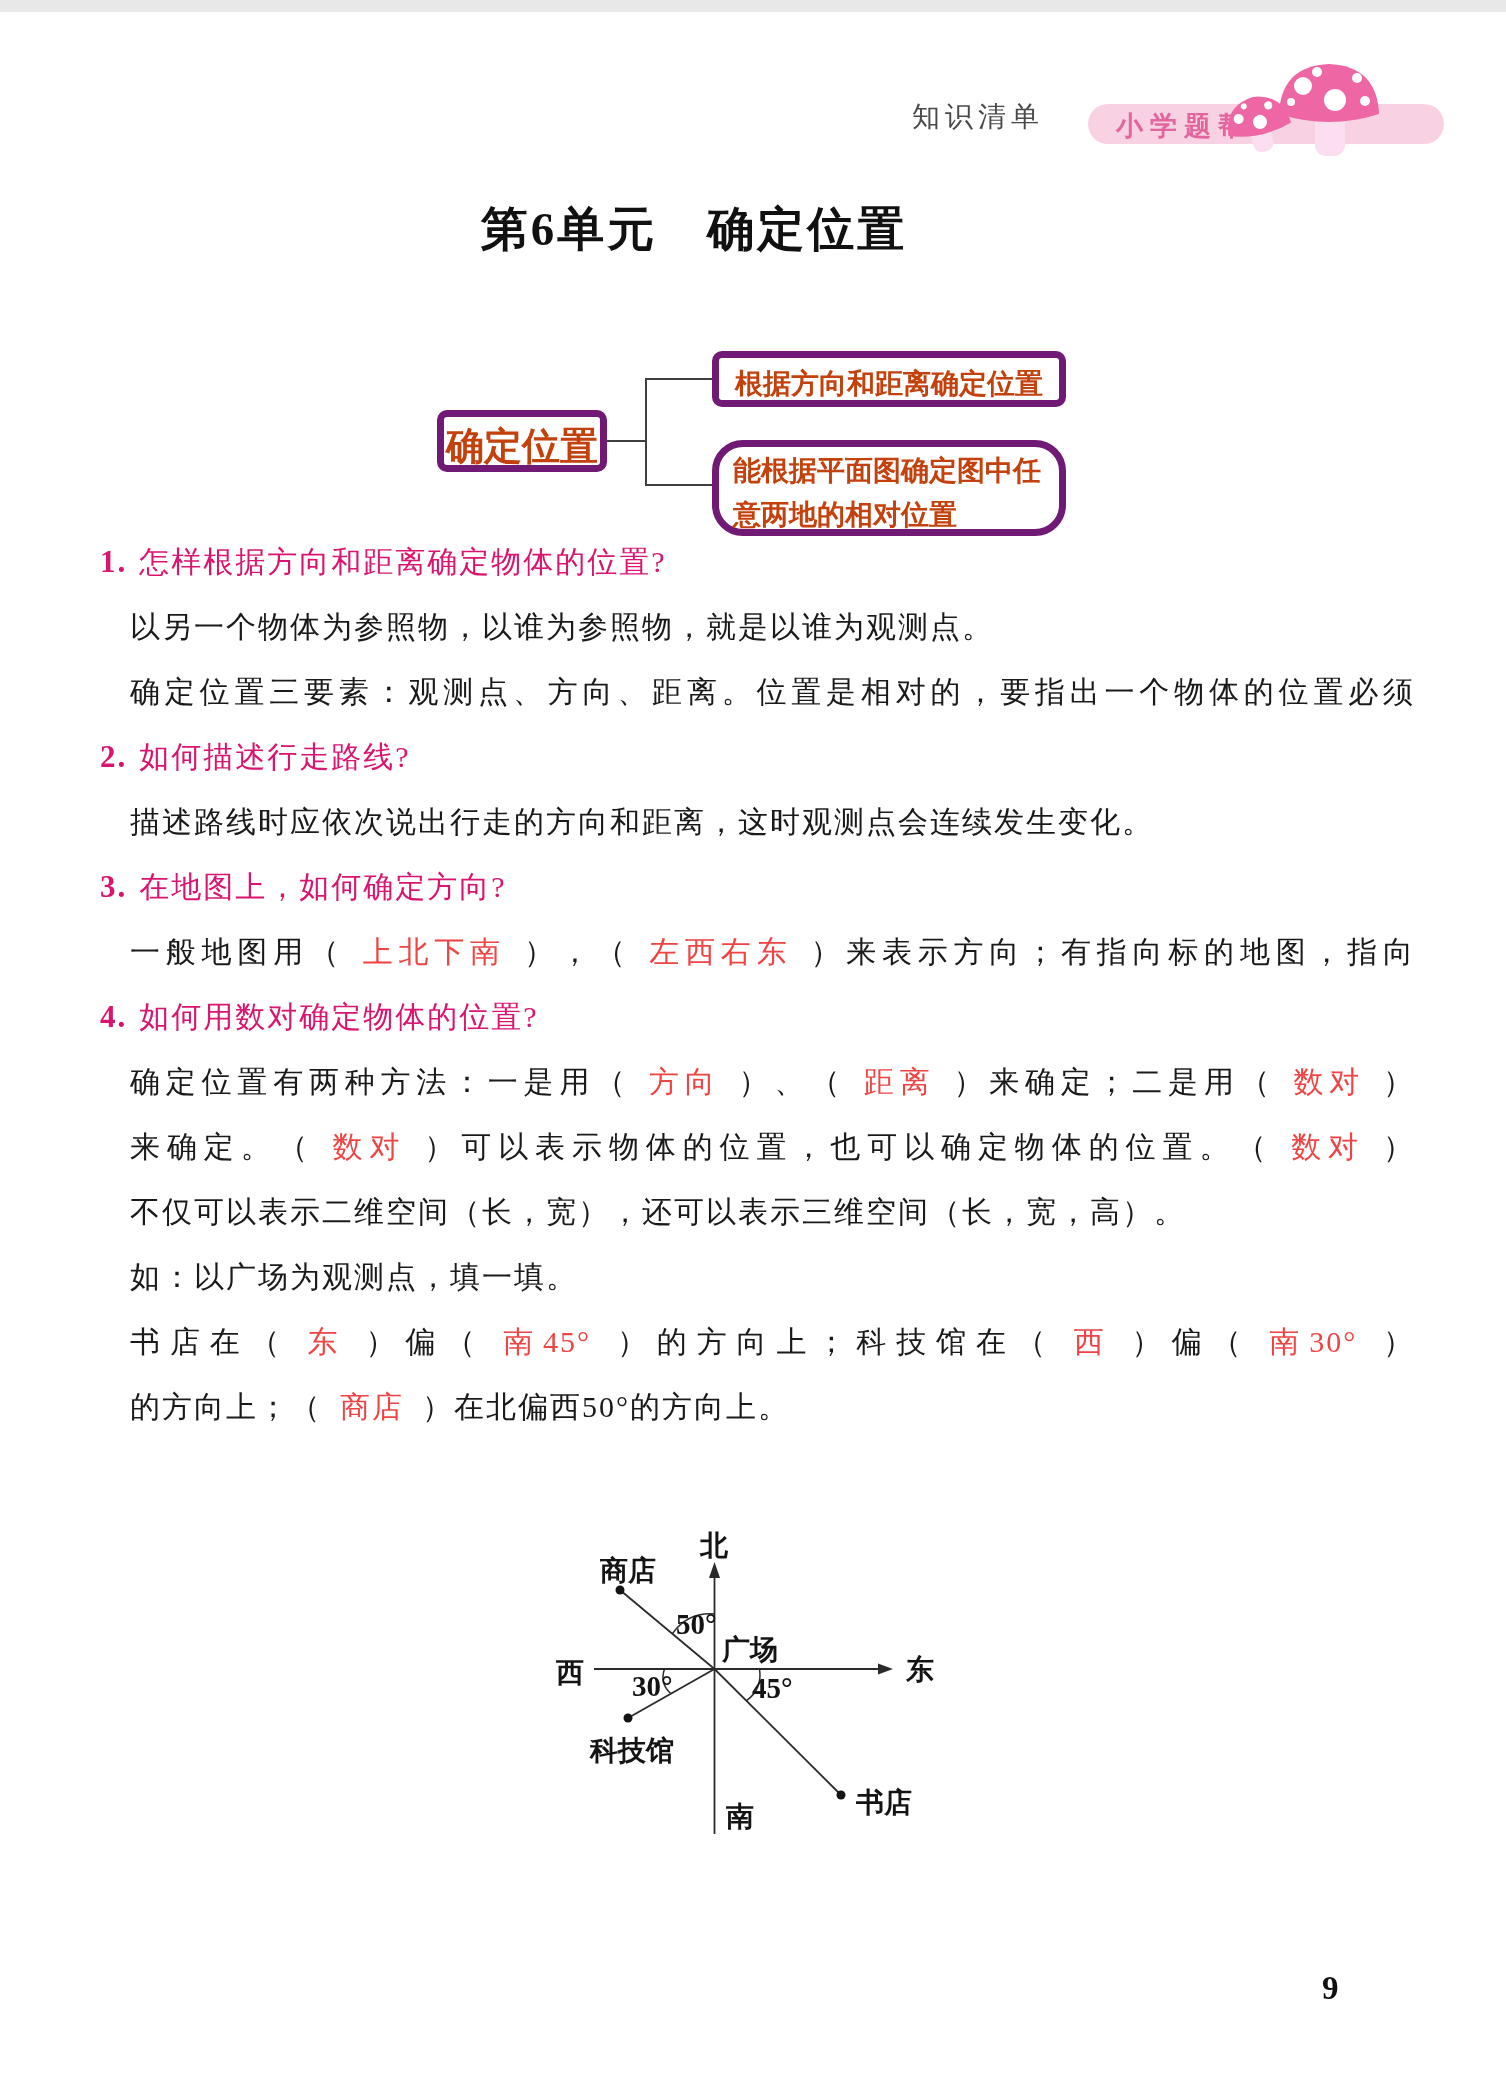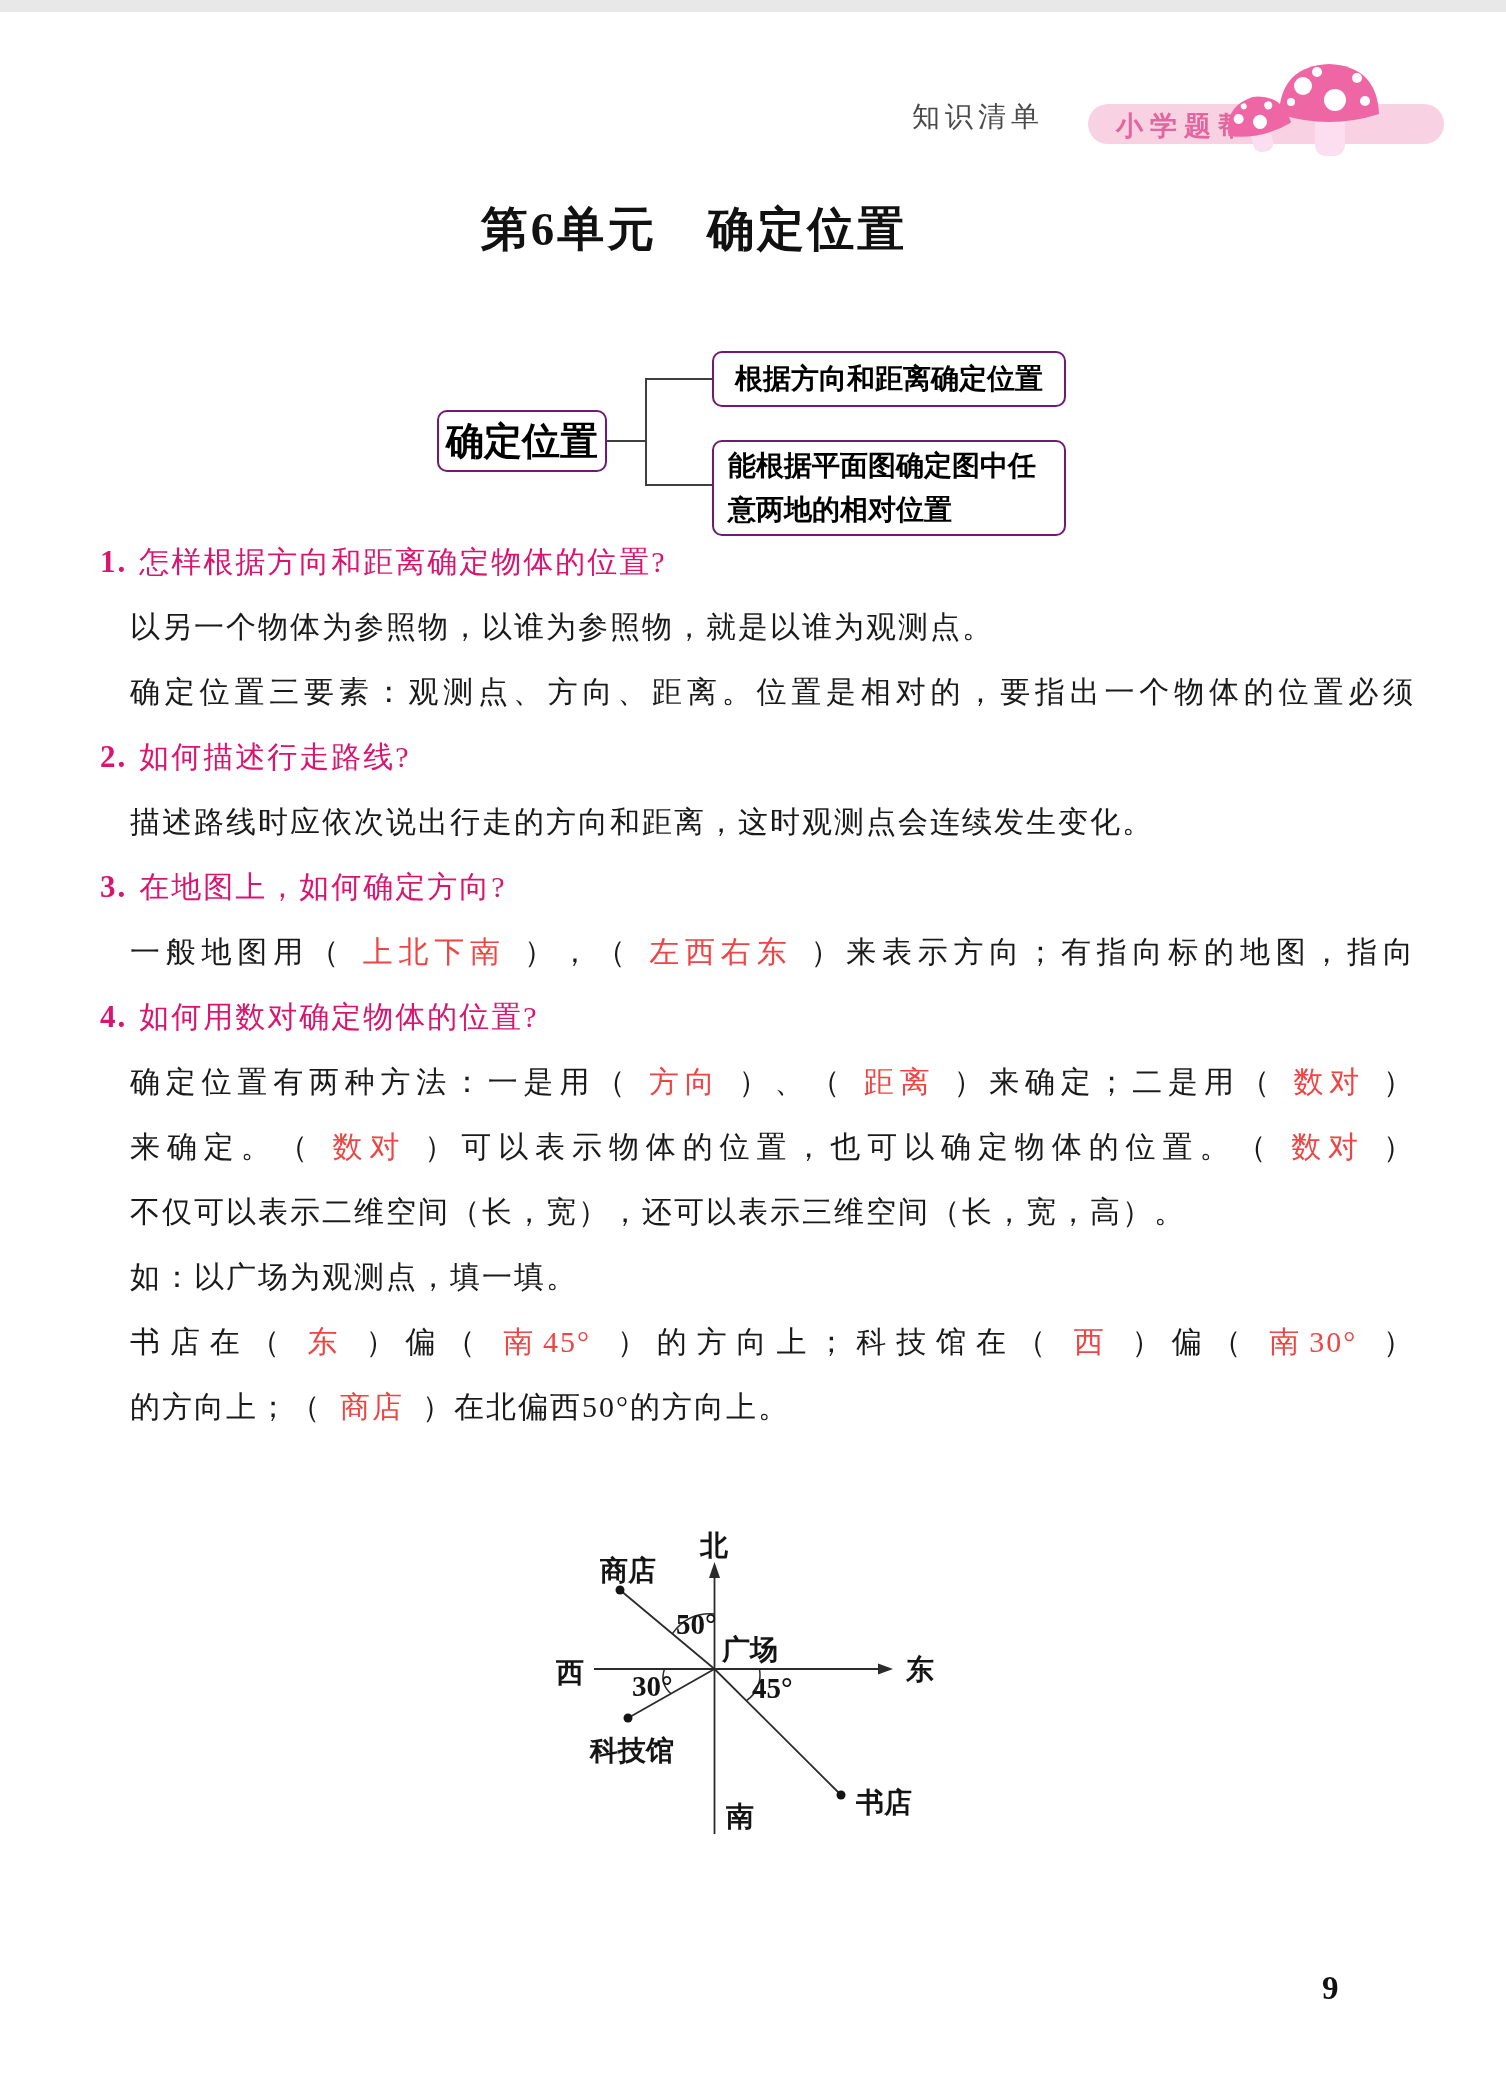--- a/index.html
+++ b/index.html
@@ -11,25 +11,25 @@
   .badge{position:absolute;left:1088px;top:92px;width:356px;height:40px;border-radius:20px;background:#f8d2e2;}
   .badge-text{position:absolute;left:28px;top:4px;font-size:27px;font-weight:bold;letter-spacing:7px;
               color:#e2659e;font-family:"Liberation Sans",sans-serif;}
   .mushrooms{position:absolute;left:1215px;top:44px;width:190px;height:104px;}
 
   
   .title{position:absolute;left:0;top:186px;width:1330px;margin:0;text-align:center;
          font-size:47px;font-weight:bold;letter-spacing:3px;color:#111;padding-left:29px;}
 
   
-  .fc-box{position:absolute;border:2px solid #701a75;border-radius:10px;box-sizing:border-box;
-          font-family:"Liberation Sans",sans-serif;font-weight:bold;color:#000000;background:#fff;}
+  .fc-box{position:absolute;border:7px solid #701a75;border-radius:10px;box-sizing:border-box;
+          font-family:"Liberation Sans",sans-serif;font-weight:bold;color:#c2410c;background:#fff;}
   .fc-root{left:437px;top:398px;width:170px;height:62px;font-size:38px;line-height:58px;text-align:center;}
   .fc-b1{left:712px;top:339px;width:354px;height:56px;font-size:28px;line-height:52px;text-align:center;}
-  .fc-b2{left:712px;top:428px;width:354px;height:96px;font-size:28px;line-height:44px;padding:2px 14px;}
+  .fc-b2{left:712px;top:428px;width:354px;height:96px;font-size:28px;line-height:44px;padding:2px 14px;border-radius:31px;}
   .fc-line{position:absolute;background:#3f3f3f;}
 
   
   .content{position:absolute;left:100px;top:528px;width:1315px;}
   .content p{margin:0;height:65px;line-height:44px;font-size:30px;white-space:nowrap;}
   .content p.fill{white-space:normal;text-align:justify;text-align-last:justify;}
   .q{color:#d9156f;letter-spacing:2px;}
   .qnum{font-weight:bold;font-size:31px;margin-right:12px;}
   .ans{padding-left:30px;letter-spacing:2px;}
   .m{color:#ef4444;}

